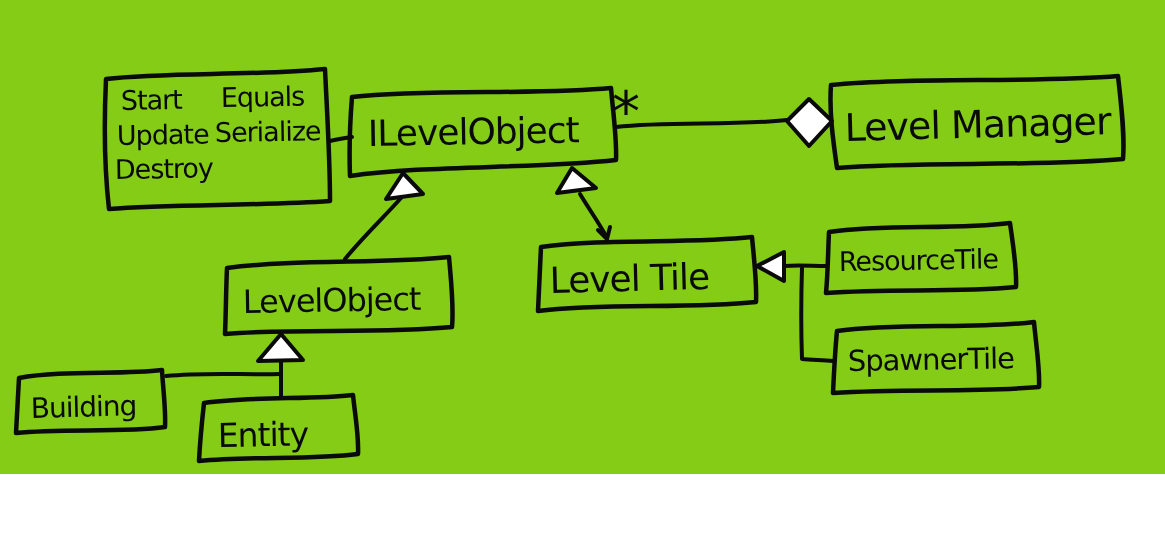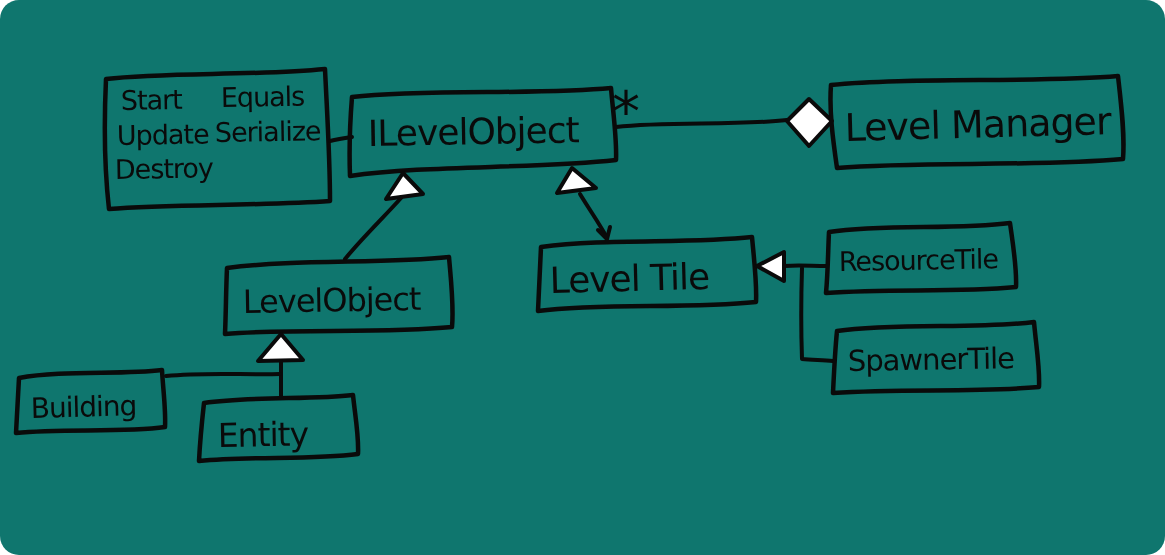--- a/index.html
+++ b/index.html
@@ -3,24 +3,23 @@
 <meta charset="utf-8">
 <style>
   html, body {
     margin: 0;
     padding: 0;
     background: #ffffff;
   }
   .stage {
     position: relative;
     width: 1165px;
-    height: 555px;
-    background: #0f766e;
+    height: 474px;
+    background: #84cc16;
     overflow: hidden;
-    border-radius: 19px;
   }
   svg { display: block; }
   .ink {
     fill: none;
     stroke: #0a0a0a;
     stroke-width: 4.5;
     stroke-linecap: round;
     stroke-linejoin: round;
   }
   .ink-thin {

